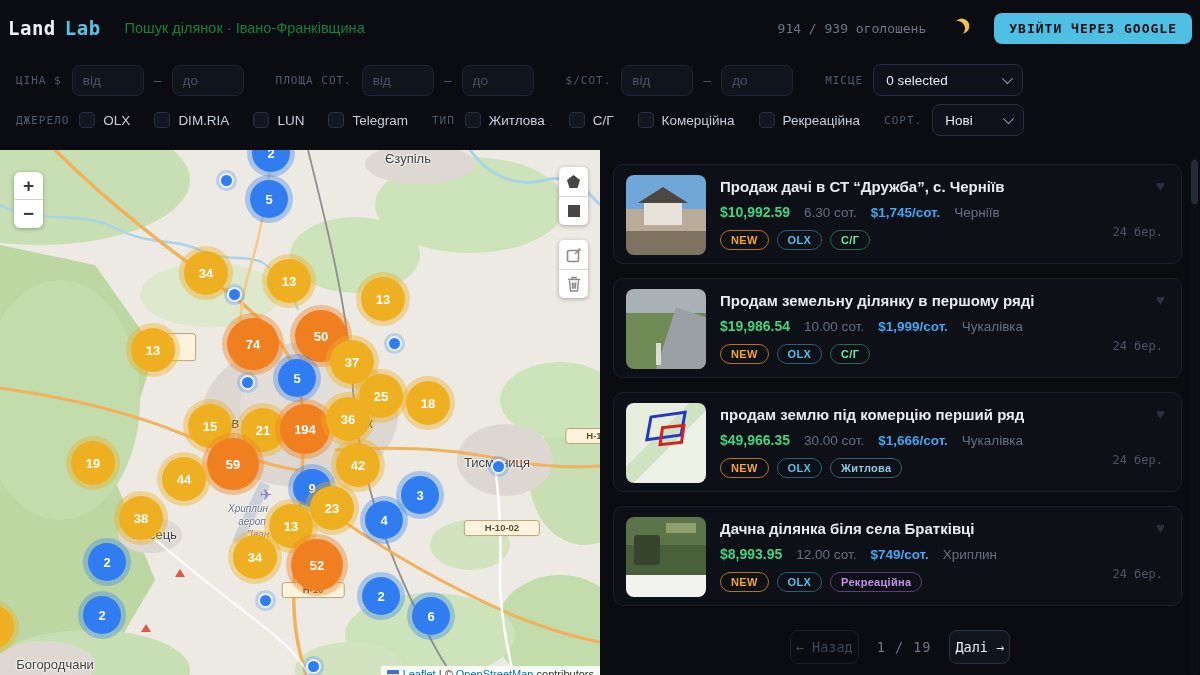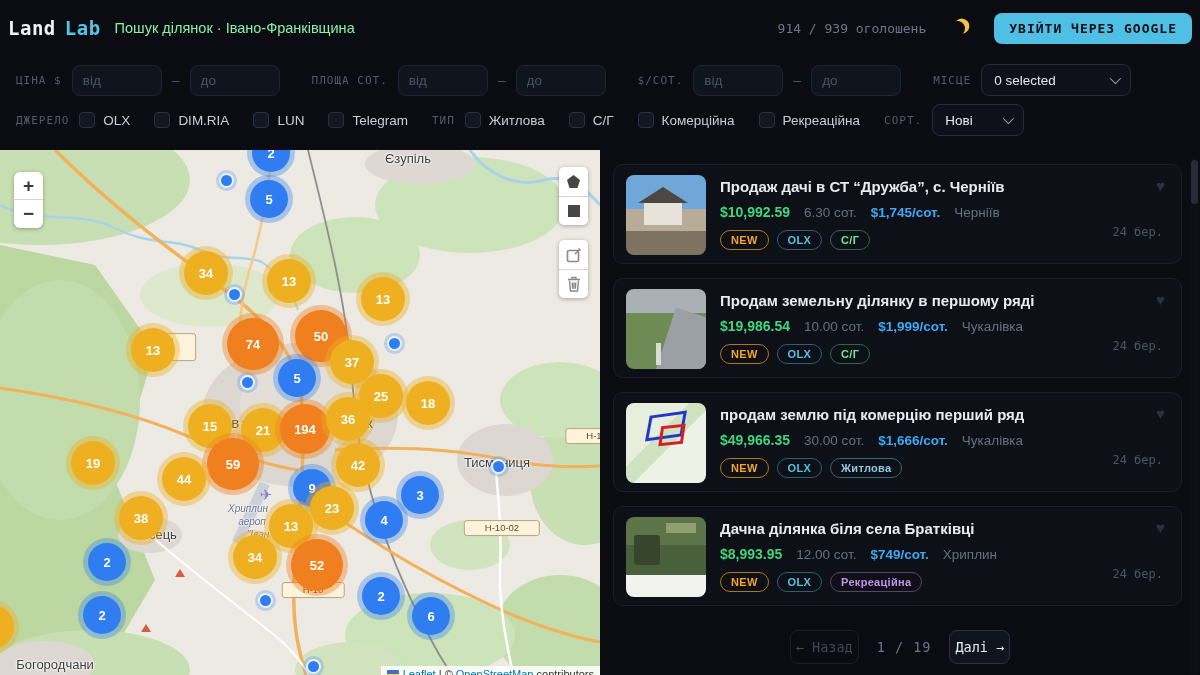--- a/index.html
+++ b/index.html
@@ -4,35 +4,35 @@
 <style>
   * { margin:0; padding:0; box-sizing:border-box; }
   html,body { width:1200px; height:675px; overflow:hidden; background:#0a0c11;
               font-family:"Liberation Sans","DejaVu Sans",sans-serif; }
   .app { width:1200px; height:675px; display:flex; flex-direction:column; background:#0a0c11; color:#e8ebf2; }
 
   
   header { height:56px; display:flex; align-items:center; padding:0 8px; gap:12px; flex:0 0 auto; }
   .logo { font-family:"DejaVu Sans Mono",monospace; font-weight:bold; font-size:19px; letter-spacing:.5px; display:flex; gap:9px; }
   .logo .land { color:#eef1f7; } .logo .lab { color:#52c5e8; }
-  .subtitle { color:#86efac; font-size:14.5px; margin-left:2px; }
+  .subtitle { color:#15803d; font-size:14.5px; margin-left:12px; }
   .spacer { flex:1; }
   .counter { font-family:"DejaVu Sans Mono",monospace; font-size:13px; color:#6d7avoid; color:#6d7589; margin-right:10px; }
   .moon-btn { width:26px; height:26px; position:relative; cursor:pointer; margin-right:8px; }
   .crescent { position:absolute; left:2px; top:6px; width:15px; height:15px; border-radius:50%;
               box-shadow:4px -3px 0 0 #f2c04b; transform:rotate(8deg); }
   .login-btn { font-family:"DejaVu Sans Mono",monospace; font-weight:bold; font-size:13px; letter-spacing:1px;
                background:#4fc0e4; color:#0a0d13; border:none; border-radius:8px; padding:8px 15px; cursor:pointer; }
 
   
   .filters { padding:4px 16px 10px; flex:0 0 auto; }
   .frow { display:flex; align-items:center; height:40px; gap:10px; }
   .flabel { font-family:"DejaVu Sans Mono",monospace; font-size:11px; color:#525a6b; letter-spacing:1px; white-space:nowrap; }
   .fgroup { display:flex; align-items:center; gap:10px; margin-right:22px; }
-  .finput { width:90px; height:31px; background:#10141d; border:1px solid #1f2536; border-radius:8px;
+  .finput { width:72px; height:31px; background:#10141d; border:1px solid #1f2536; border-radius:8px;
             color:#c9ced9; font-size:13.5px; padding:0 10px; outline:none; }
   .finput::placeholder { color:#4a5264; }
   .dash { color:#4a5264; font-size:14px; }
   .fselect { height:32px; background:#0e1119; border:1px solid #262d40; border-radius:8px; color:#e6e9f0;
              font-size:13.5px; display:flex; align-items:center; justify-content:space-between;
              padding:0 12px; cursor:pointer; }
   .sel-place { width:150px; } .sel-sort { width:92px; }
   .chev { width:8px; height:8px; border-right:1.6px solid #9aa2b3; border-bottom:1.6px solid #9aa2b3;
           transform:rotate(45deg) translateY(-2px); }
   .check { display:flex; align-items:center; gap:8px; margin-right:14px; cursor:pointer; }
@@ -46,21 +46,21 @@
   .map { position:relative; width:600px; height:532px; overflow:hidden; flex:0 0 auto; background:#edeae4; }
   .map svg.tiles { position:absolute; left:0; top:0; }
   .overlay { position:absolute; left:0; top:0; width:600px; height:532px; }
   .maplabel { position:absolute; transform:translate(-50%,-50%); color:#4a4a4a; white-space:nowrap; z-index:1;
               text-shadow:0 0 2px #fff,0 0 2px #fff,0 0 3px #fff; font-size:12px; }
   .maplabel.city { font-size:15px; color:#333; letter-spacing:2px; }
   .maplabel.town { font-size:13px; color:#3d3d3d; }
   .maplabel.airport { font-size:10px; font-style:italic; color:#6b6f8a; }
   .maplabel.plane { font-size:15px; color:#8a7fc9; text-shadow:none; }
   .roadbadge { position:absolute; transform:translate(-50%,-50%); background:#fdf3dc; border:1px solid #b9a477;
-               border-radius:3px; color:#5f4e2c; font-size:9.5px; font-weight:normal; padding:1px 20px;
+               border-radius:3px; color:#5f4e2c; font-size:9.5px; font-weight:bold; padding:1px 20px;
                white-space:pre-line; text-align:center; line-height:1.25; z-index:1; }
   .tri { position:absolute; width:0; height:0; border-left:5px solid transparent; border-right:5px solid transparent;
          border-bottom:8px solid #d95b43; transform:translate(-50%,-50%); z-index:1; }
   .cluster { position:absolute; border-radius:50%; display:flex; align-items:center; justify-content:center;
              color:#fff; font-weight:bold; font-size:13px; z-index:2; cursor:pointer; }
   .cluster.yellow { background:#eeb021; box-shadow:0 0 0 5px rgba(238,176,33,.4); }
   .cluster.orange { background:#f07f1f; box-shadow:0 0 0 5px rgba(240,127,31,.4); }
   .cluster.blue   { background:#2f7df0; box-shadow:0 0 0 5px rgba(47,125,240,.35); }
   .dot { position:absolute; width:15px; height:15px; border-radius:50%; background:#2f7df0;
          border:2.5px solid #e9f1fd; box-shadow:0 0 0 3px rgba(47,125,240,.25); z-index:2; cursor:pointer; }

